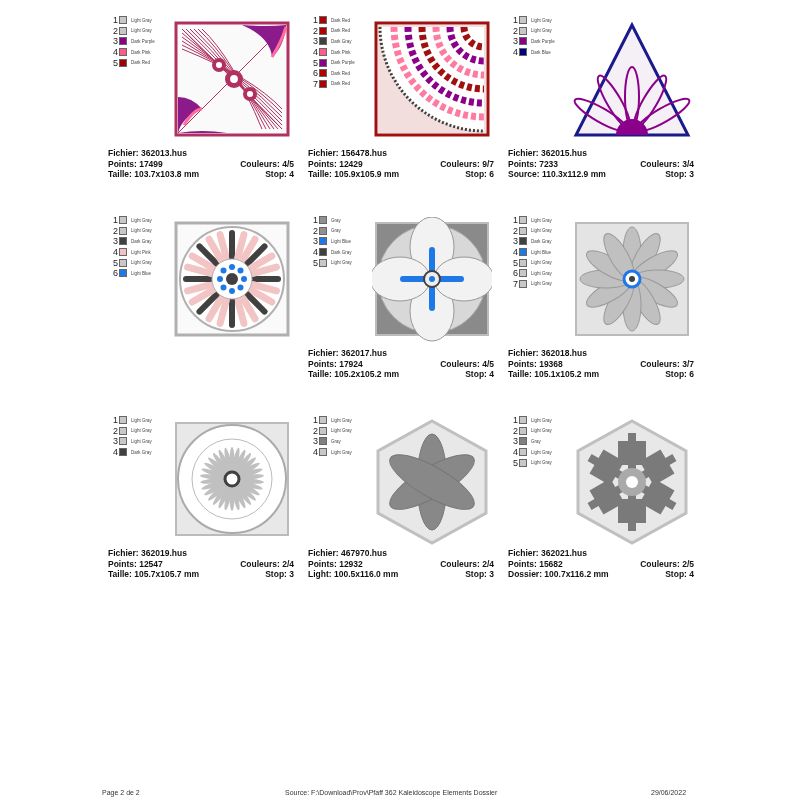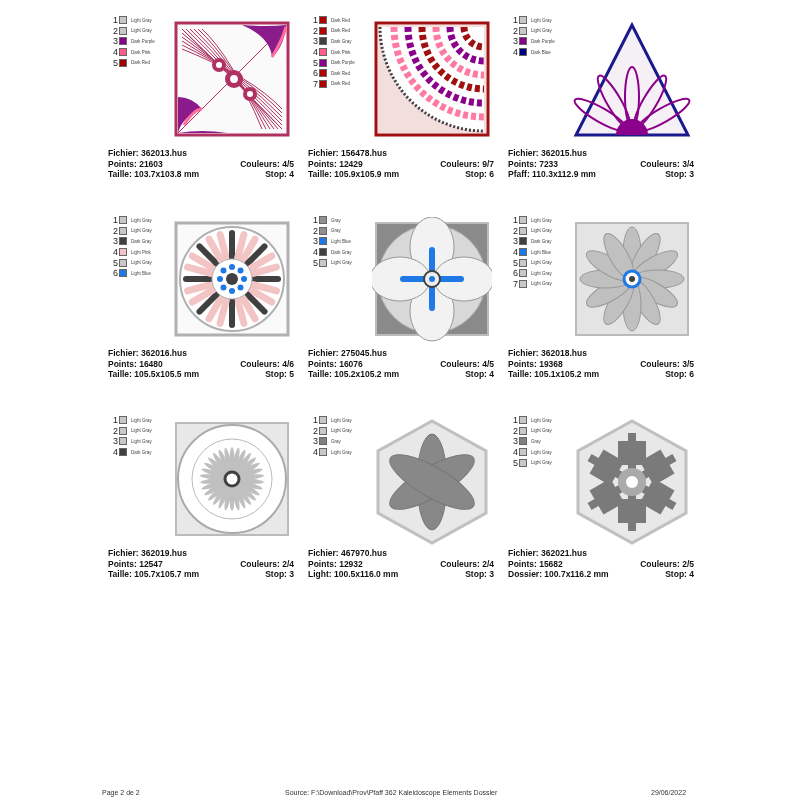--- a/index.html
+++ b/index.html
@@ -70,21 +70,21 @@
           <circle cx="78" cy="77" r="3.0434782608695654" fill="#fff"></circle>
           <path d="M70 8 Q95 10 114 8 Q112 30 100 40 Q98 20 70 8Z" fill="#8b1a8b"></path>
           <path d="M6 80 Q20 80 30 92 Q10 100 6 116Z" fill="#8b1a8b"></path>
           <path d="M6 116 Q30 112 55 116Z" fill="#8b1a8b"></path>
           <path d="M100 40 Q110 24 114 10" stroke="#ff6b9d" stroke-width="3" fill="none"></path>
           <path d="M12 108 Q22 92 30 92" stroke="#ff6b9d" stroke-width="3" fill="none"></path>
         </svg></div>
       <div class="info">
       <div>Fichier: 362013.hus</div>
       <div class="info-row">
-          <span>Points: 21603</span>
+          <span>Points: 17499</span>
           <span>Couleurs: 4/5</span>
         </div>
       <div class="info-row">
           <span>Taille: 103.7x103.8 mm</span>
           <span>Stop: 4</span>
         </div>
     </div>
     </div>
     <div class="card" style="left: 300px; top: 5px;">
       <div class="legend">
@@ -180,21 +180,21 @@
           <ellipse cx="60" cy="80" rx="7" ry="30" fill="none" stroke="#8b008b" stroke-width="2" transform="rotate(60 60 116)"></ellipse>
           <path d="M44 118 A16 16 0 0 1 76 118Z" fill="#8b008b"></path>
         </svg></div>
       <div class="info">
       <div>Fichier: 362015.hus</div>
       <div class="info-row">
           <span>Points: 7233</span>
           <span>Couleurs: 3/4</span>
         </div>
       <div class="info-row">
-          <span>Pfaff: 110.3x112.9 mm</span>
+          <span>Source: 110.3x112.9 mm</span>
           <span>Stop: 3</span>
         </div>
     </div>
     </div>
     <div class="card" style="left: 100px; top: 205px;">
       <div class="legend">
         <div class="leg-row">
         <span class="leg-num">1</span>
         <span class="leg-sw" style="background:#c8c8c8"></span>
         <span class="leg-name">Light Gray</span>
@@ -256,31 +256,20 @@
           <circle cx="72" cy="62" r="3" fill="#1e78e6"></circle>
           <circle cx="68.48528137423857" cy="70.48528137423857" r="3" fill="#1e78e6"></circle>
           <circle cx="60" cy="74" r="3" fill="#1e78e6"></circle>
           <circle cx="51.51471862576143" cy="70.48528137423857" r="3" fill="#1e78e6"></circle>
           <circle cx="48" cy="62" r="3" fill="#1e78e6"></circle>
           <circle cx="51.51471862576143" cy="53.51471862576143" r="3" fill="#1e78e6"></circle>
           <circle cx="60" cy="50" r="3" fill="#1e78e6"></circle>
           <circle cx="68.48528137423857" cy="53.51471862576143" r="3" fill="#1e78e6"></circle>
           <circle cx="60" cy="62" r="6" fill="#404040"></circle>
         </svg></div>
-      <div class="info">
-      <div>Fichier: 362016.hus</div>
-      <div class="info-row">
-          <span>Points: 16480</span>
-          <span>Couleurs: 4/6</span>
-        </div>
-      <div class="info-row">
-          <span>Taille: 105.5x105.5 mm</span>
-          <span>Stop: 5</span>
-        </div>
-    </div>
     </div>
     <div class="card" style="left: 300px; top: 205px;">
       <div class="legend">
         <div class="leg-row">
         <span class="leg-num">1</span>
         <span class="leg-sw" style="background:#909090"></span>
         <span class="leg-name">Gray</span>
       </div>
         <div class="leg-row">
         <span class="leg-num">2</span>
@@ -309,23 +298,23 @@
           <ellipse cx="60" cy="30" rx="22" ry="30" fill="#f2f2f2" stroke="#999"></ellipse>
           <ellipse cx="60" cy="94" rx="22" ry="30" fill="#f2f2f2" stroke="#999"></ellipse>
           <ellipse cx="28" cy="62" rx="30" ry="22" fill="#f2f2f2" stroke="#999"></ellipse>
           <ellipse cx="92" cy="62" rx="30" ry="22" fill="#f2f2f2" stroke="#999"></ellipse>
           <rect x="57" y="30" width="6" height="64" rx="3" fill="#1e78e6"></rect>
           <rect x="28" y="59" width="64" height="6" rx="3" fill="#1e78e6"></rect>
           <circle cx="60" cy="62" r="8" fill="#eee" stroke="#404040" stroke-width="2"></circle>
           <circle cx="60" cy="62" r="3" fill="#1e78e6"></circle>
         </svg></div>
       <div class="info">
-      <div>Fichier: 275045.hus</div>
-      <div class="info-row">
-          <span>Points: 16076</span>
+      <div>Fichier: 362017.hus</div>
+      <div class="info-row">
+          <span>Points: 17924</span>
           <span>Couleurs: 4/5</span>
         </div>
       <div class="info-row">
           <span>Taille: 105.2x105.2 mm</span>
           <span>Stop: 4</span>
         </div>
     </div>
     </div>
     <div class="card" style="left: 500px; top: 205px;">
       <div class="legend">
@@ -379,21 +368,21 @@
           <ellipse cx="60" cy="36" rx="9" ry="26" fill="#c0c0c0" stroke="#999" transform="rotate(270 60 62)"></ellipse>
           <ellipse cx="60" cy="36" rx="9" ry="26" fill="#c0c0c0" stroke="#999" transform="rotate(300 60 62)"></ellipse>
           <ellipse cx="60" cy="36" rx="9" ry="26" fill="#c0c0c0" stroke="#999" transform="rotate(330 60 62)"></ellipse>
           <circle cx="60" cy="62" r="8" fill="#fff" stroke="#1e78e6" stroke-width="3"></circle>
           <circle cx="60" cy="62" r="3" fill="#404040"></circle>
         </svg></div>
       <div class="info">
       <div>Fichier: 362018.hus</div>
       <div class="info-row">
           <span>Points: 19368</span>
-          <span>Couleurs: 3/5</span>
+          <span>Couleurs: 3/7</span>
         </div>
       <div class="info-row">
           <span>Taille: 105.1x105.2 mm</span>
           <span>Stop: 6</span>
         </div>
     </div>
     </div>
     <div class="card" style="left: 100px; top: 405px;">
       <div class="legend">
         <div class="leg-row">

